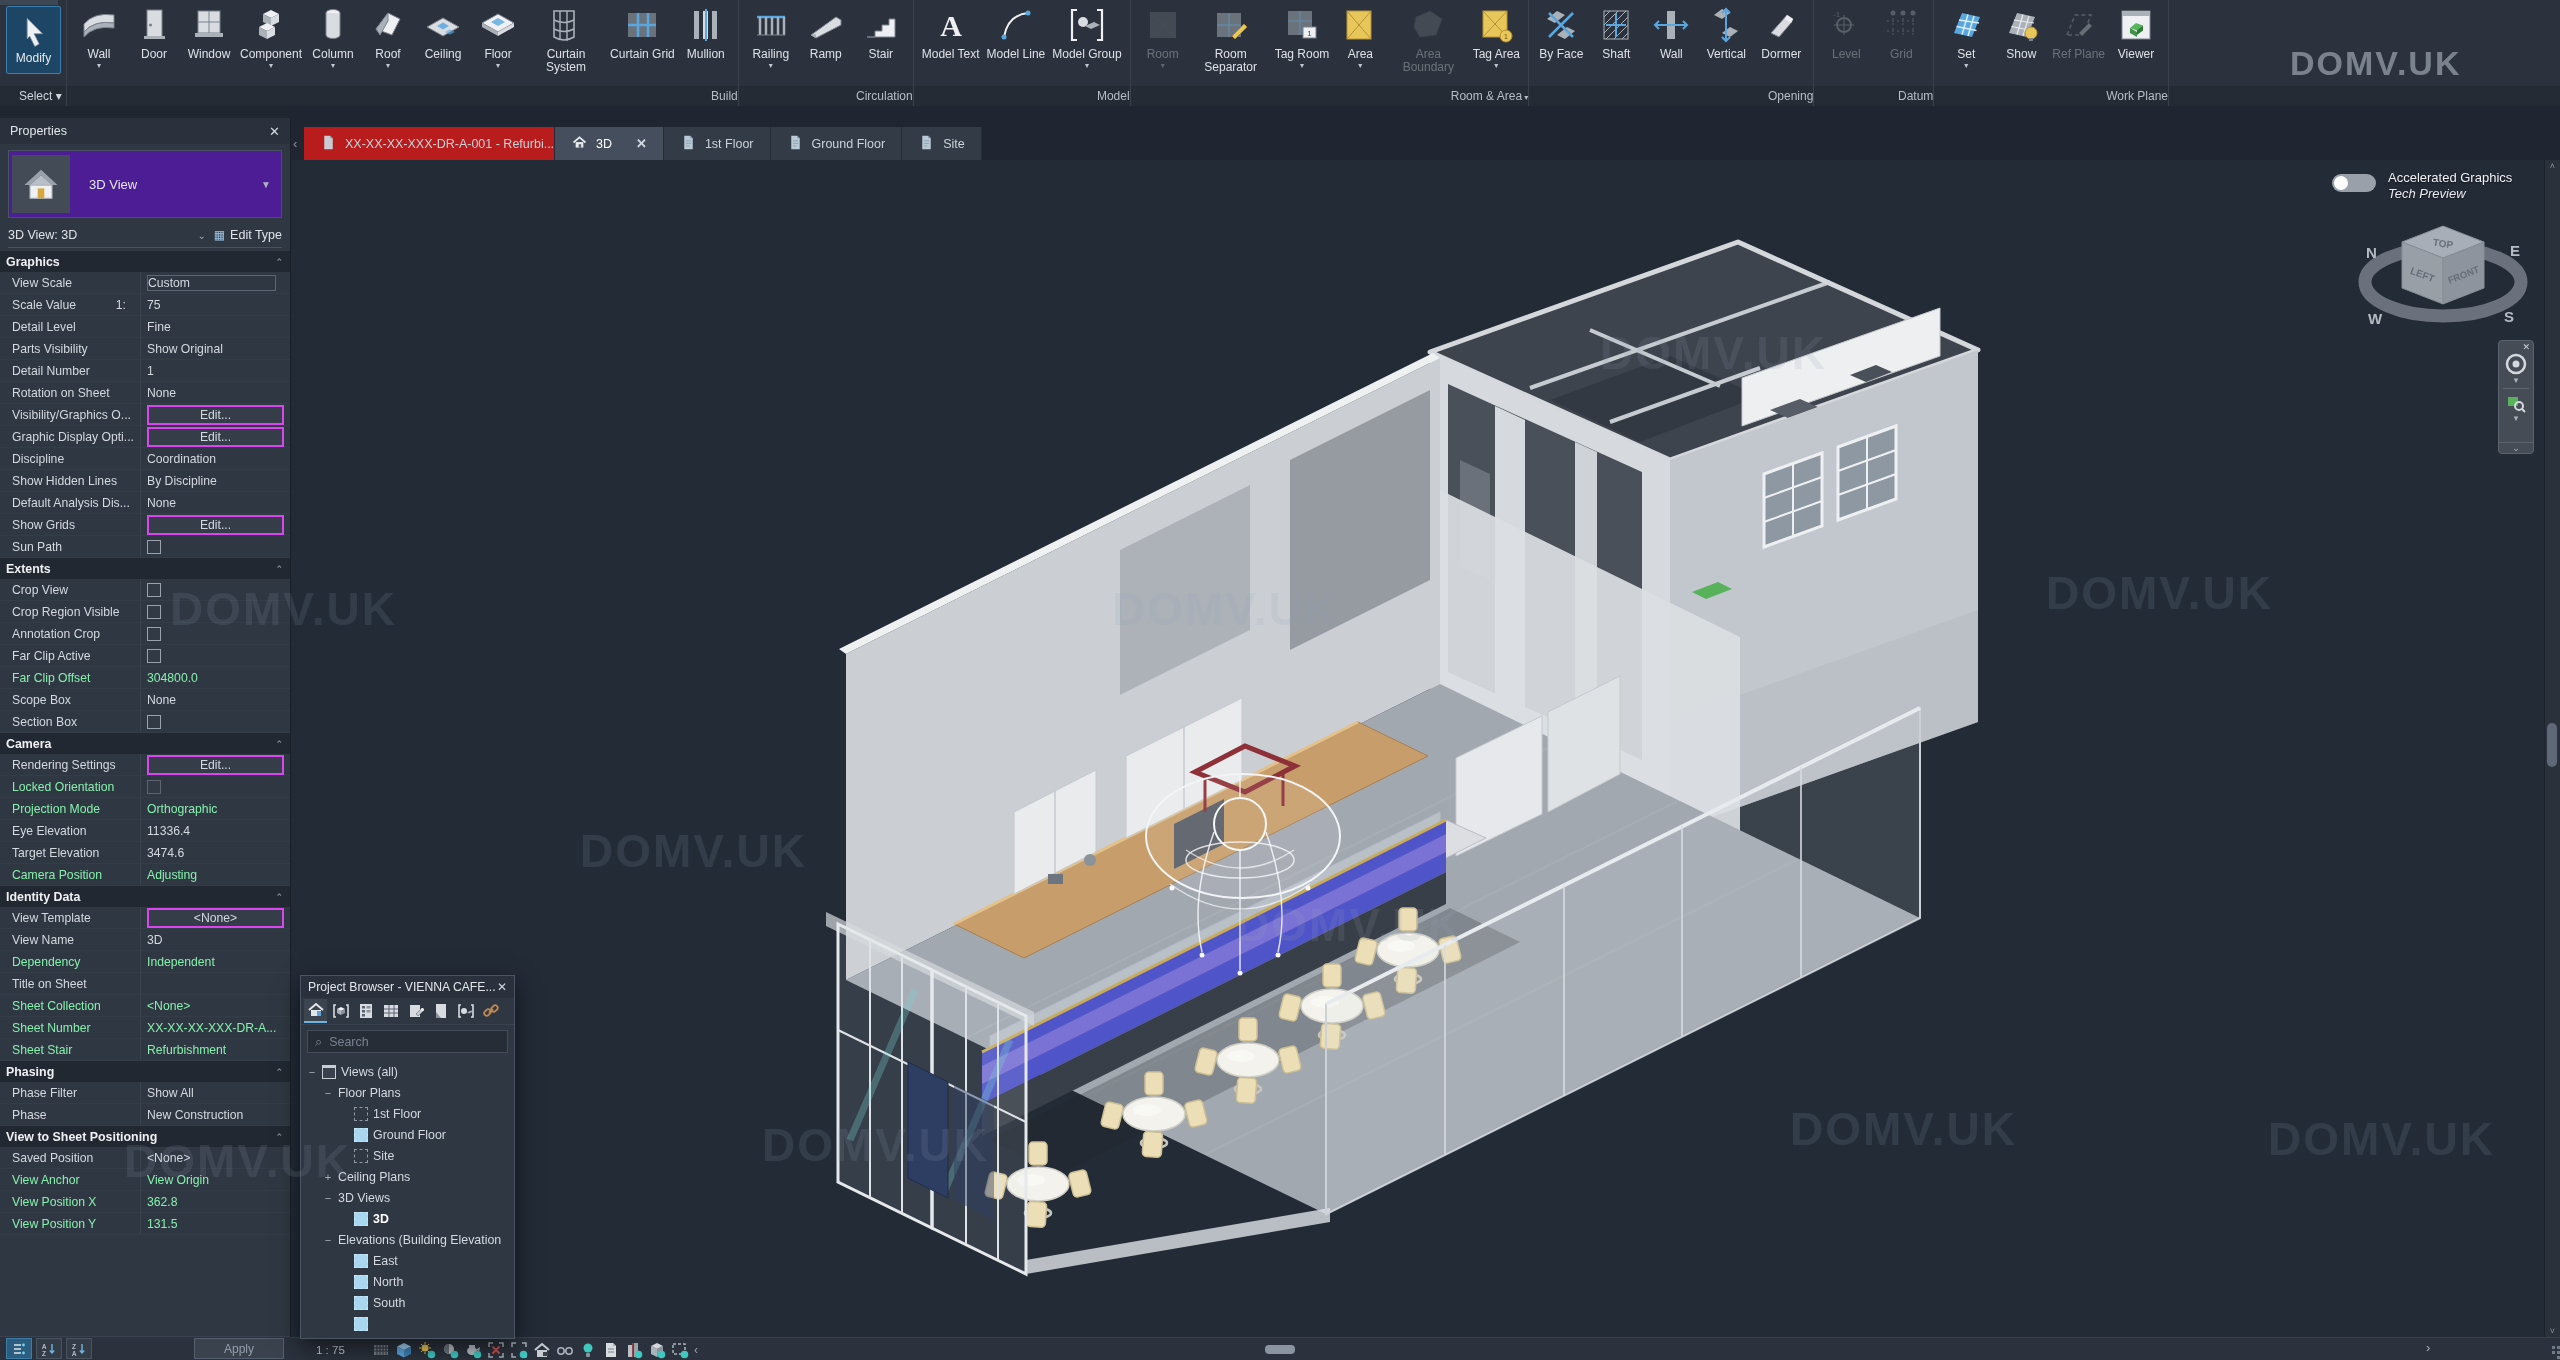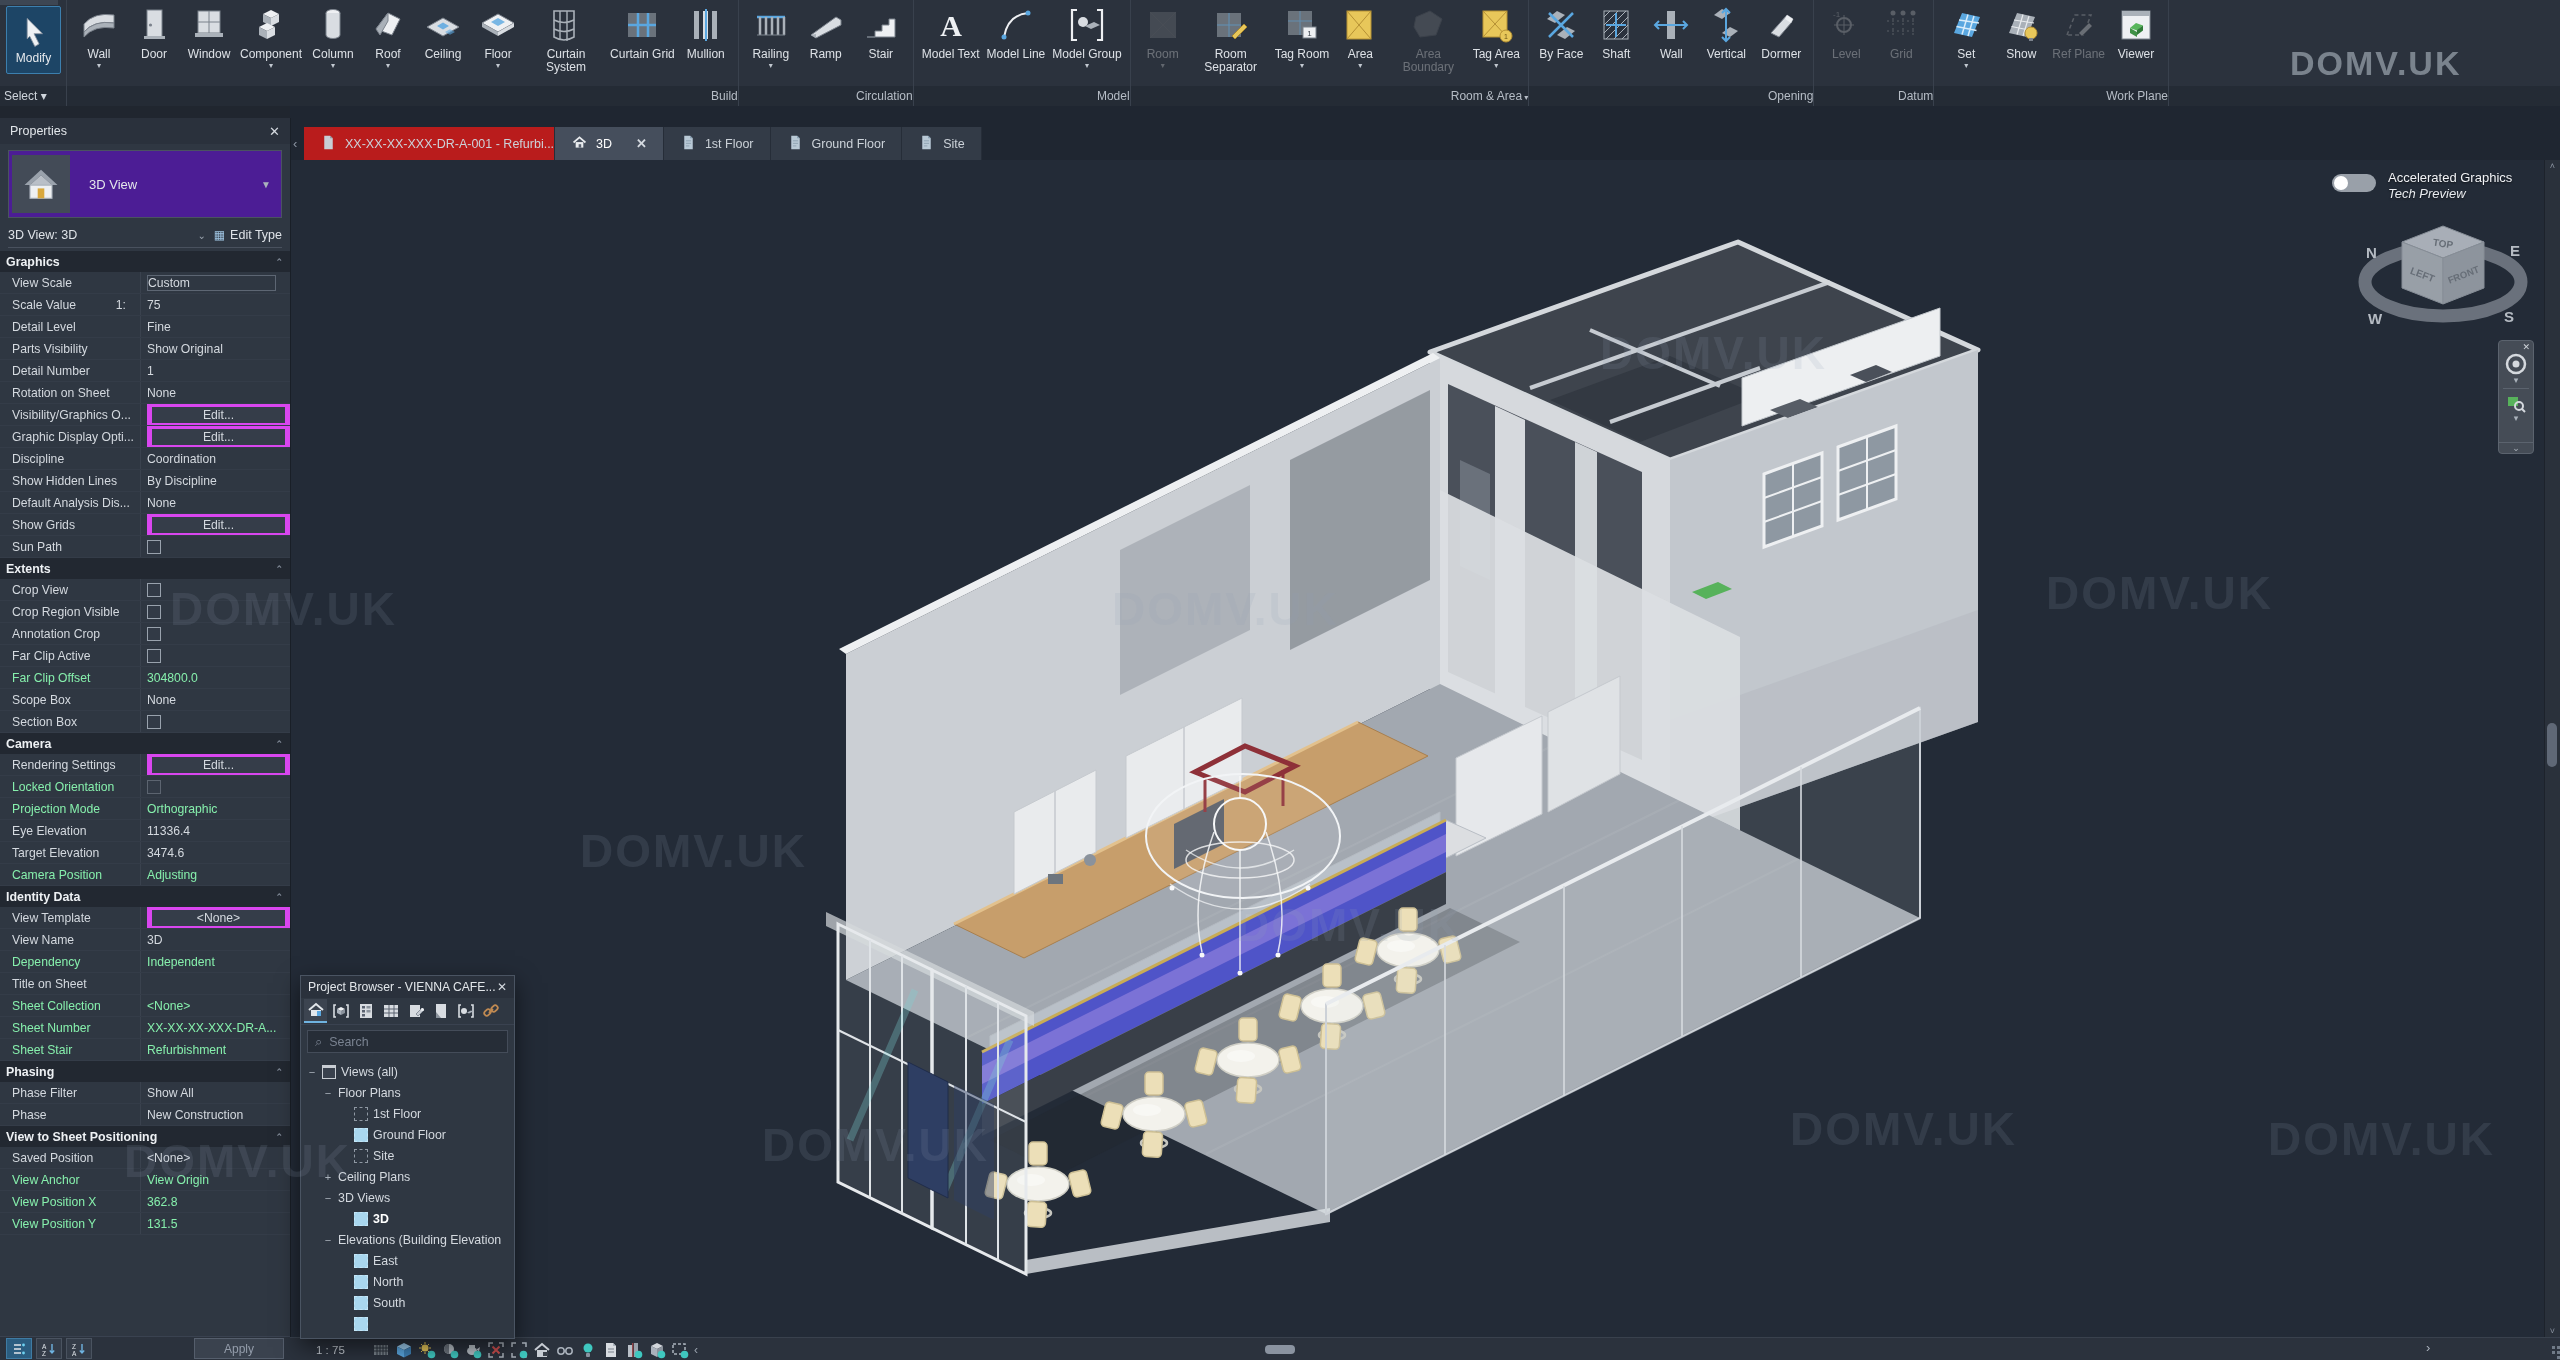--- a/index.html
+++ b/index.html
@@ -7,21 +7,21 @@
        font-family:"Liberation Sans",sans-serif;color:#d8dce2;overflow:hidden;
        -webkit-font-smoothing:antialiased;}
   
   .ribbon{position:absolute;left:0;top:0;width:2560px;height:106px;background:#2b323d;display:flex;}
   .tab-sliver{position:absolute;left:0;top:0;width:58px;height:5px;background:#3d4653;}
   .modify-block{width:66px;display:flex;flex-direction:column;border-right:1px solid #39414d;gap:11px;}
   .modify-btn{margin:6px 5px 0 6px;height:66px;background:#1d4566;border:1px solid #3c7fae;border-radius:2px;
       display:flex;flex-direction:column;align-items:center;justify-content:center;}
   .modify-lb{font-size:12px;color:#e6e9ed;margin-top:2px;}
   .strip{height:20px;background:#242b35;font-size:12px;color:#b6bdc6;line-height:20px;text-align:right;margin-top:auto;}
-  .strip.select{padding-left:4px;text-align:left;color:#cfd5dc;}
+  .strip.select{padding-left:19px;text-align:left;color:#cfd5dc;}
   .rgroup{display:flex;flex-direction:column;border-right:1px solid #39414d;}
   .rgroup.filler{flex:1;border-right:none;}
   .rbtns{flex:1;display:flex;align-items:flex-start;padding:4px 5px 0;gap:1px;}
   .rbtn{min-width:48px;max-width:74px;display:flex;flex-direction:column;align-items:center;padding:1px 3px 0;}
   .rbtn .ric{width:40px;height:40px;flex:none;}
   .rbtn .rlb{font-size:12px;line-height:1.12;text-align:center;color:#dde1e6;margin-top:3px;white-space:pre-line;}
   .rbtn .arr{font-size:8px;color:#c2c8d0;margin-top:1px;line-height:1;}
   .rbtn.disabled{opacity:.35;filter:grayscale(.8);}
   .gl-arrow{font-size:8px;color:#b6bdc6;}
   
@@ -48,21 +48,21 @@
   .et-ic{color:#9fc4e2;font-size:12px;}
   .sections{flex:1;overflow:hidden;}
   .sec-h{height:21px;background:#222831;font-weight:bold;font-size:12.4px;padding-left:6px;display:flex;align-items:center;color:#eef1f4;}
   .sec-h .coll{margin-left:auto;margin-right:7px;color:#7e8794;font-size:9px;}
   .prow{height:21px;display:flex;font-size:12.2px;border-bottom:1px solid #343c48;align-items:stretch;color:#d4d9df;}
   .prow .pl{width:128px;padding-left:12px;display:flex;align-items:center;white-space:nowrap;overflow:hidden;flex:none;}
   .prow .pl2{margin-left:auto;padding-right:14px;}
   .prow .pv{flex:1;border-left:1px solid #3a424e;padding-left:6px;display:flex;align-items:center;overflow:hidden;white-space:nowrap;}
   .prow.disabled{color:#86efac;}
   .pv-input{border:1px solid #5d6673;height:16px;width:90%;display:flex;align-items:center;padding-left:0;box-sizing:border-box;}
-  .pv-btn{border:5px solid #d946ef;height:16px;width:93%;display:flex;align-items:center;justify-content:center;background:#353d49;}
+  .pv-btn{border:2px solid #d946ef;height:16px;width:93%;display:flex;align-items:center;justify-content:center;background:#353d49;}
   .cb{width:12px;height:12px;border:1px solid #99a2ad;background:#323a46;flex:none;}
   .prow.disabled .cb{border-color:#5c6470;}
   .props-foot{height:23px;background:#2b323d;border-top:1px solid #3a4250;display:flex;align-items:center;padding:0 6px;gap:4px;}
   .pf-btn{width:24px;height:19px;border:1px solid #4a5360;display:flex;align-items:center;justify-content:center;background:#343c48;}
   .pf-btn.first{background:#2b5d80;border-color:#3f7ba3;}
   .apply-btn{margin-left:auto;width:88px;height:19px;border:1px solid #555e6c;background:#3a424e;color:#949dab;
              font-size:12px;display:flex;align-items:center;justify-content:center;}
   
   .canvas{position:absolute;left:290px;top:160px;width:2270px;height:1177px;background:#232b37;overflow:hidden;}
   .model-svg{position:absolute;left:0;top:0;}

